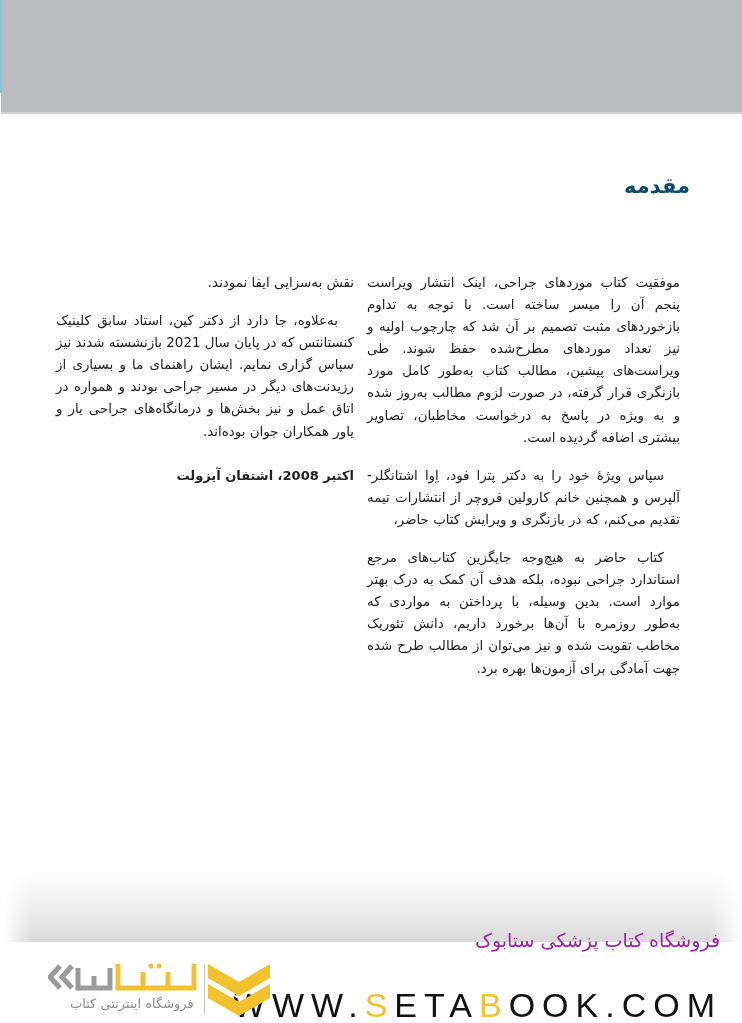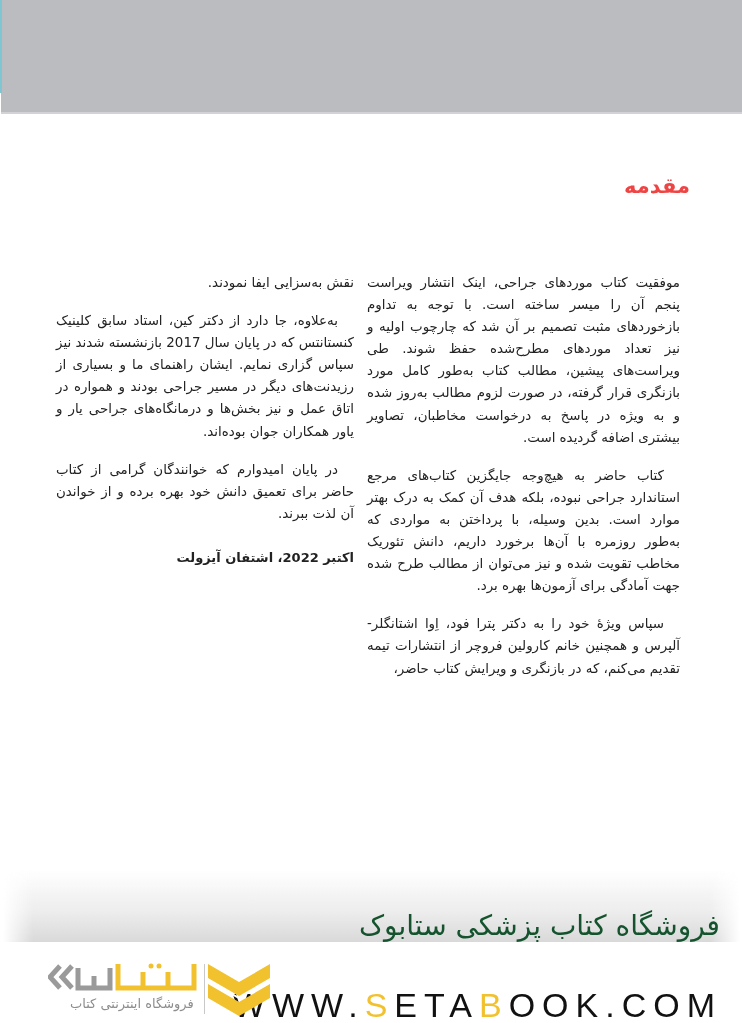--- a/index.html
+++ b/index.html
@@ -10,21 +10,21 @@
     }
     .top-band {
       position: absolute; left: 1px; top: 0; width: 741px; height: 112px;
       background: #bbbcc0; border-bottom: 2px solid #d2d3d6;
     }
     .edge-strip {
       position: absolute; left: 0; top: 0; width: 2px; height: 93px; background: #7fc6d2;
     }
     .heading {
       position: absolute; right: 52px; top: 174px;
-      color: #ef4444; font-weight: bold; font-size: 21px;
+      color: #0c4a6e; font-weight: bold; font-size: 21px;
       direction: rtl;
     }
     .column {
       position: absolute; top: 256px; direction: rtl; text-align: justify;
       text-align-last: right;
       color: #222; font-size: 13.4px; line-height: 22.1px;
     }
     .col-right { right: 46px; width: 345px; }
     .col-left  { right: 372px; width: 330px; }
     .column p { margin: 16px; }
@@ -32,22 +32,22 @@
     .signature {
       margin-top: 22px !important; font-weight: bold; font-size: 13px;
     }
     .fade-band {
       position: absolute; left: 3px; top: 870px; width: 737px; height: 72px;
       background: linear-gradient(to bottom, rgba(255,255,255,0) 0%, #ececec 60%, #d9d9d9 100%);
       -webkit-mask-image: linear-gradient(to right, transparent 0, #000 30px, #000 707px, transparent 737px);
       mask-image: linear-gradient(to right, transparent 0, #000 30px, #000 707px, transparent 737px);
     }
     .store-title {
-      position: absolute; right: 22px; top: 909px; direction: rtl;
-      font-size: 28px; color: #14532d;
+      position: absolute; right: 22px; top: 929px; direction: rtl;
+      font-size: 19px; color: #a21caf;
     }
     .store-url {
       position: absolute; right: 20px; top: 986px;
       font-family: "Liberation Sans", sans-serif; font-size: 34px; letter-spacing: 7px;
       color: #111;
     }
     .store-url .hl { color: #f2c12e; }
     .logo { position: absolute; left: 30px; top: 958px; width: 250px; height: 60px; }
     .logo-mark { position: absolute; right: 10px; top: 2px; width: 62px; height: 56px; }
     .logo-divider { position: absolute; left: 174px; top: 6px; width: 1px; height: 50px; background: #c8c8c8; }
@@ -61,29 +61,28 @@
 </head>
 <body>
 
 <div class="top-band"></div>
 <div class="edge-strip"></div>
 
 <div class="heading">مقدمه</div>
 
 <div class="column col-right">
   <p>موفقیت کتاب موردهای جراحی، اینک انتشار ویراست پنجم آن را میسر ساخته است. با توجه به تداوم بازخوردهای مثبت تصمیم بر آن شد که چارچوب اولیه و نیز تعداد موردهای مطرح‌شده حفظ شوند. طی ویراست‌های پیشین، مطالب کتاب به‌طور کامل مورد بازنگری قرار گرفته، در صورت لزوم مطالب به‌روز شده و به ویژه در پاسخ به درخواست مخاطبان، تصاویر بیشتری اضافه گردیده است.</p>
+  <p class="indent">سپاس ویژهٔ خود را به دکتر پترا فود، اِوا اشتانگلر-آلپرس و همچنین خانم کارولین فروچر از انتشارات تیمه تقدیم می‌کنم، که در بازنگری و ویرایش کتاب حاضر،</p>
   <p class="indent">کتاب حاضر به هیچ‌وجه جایگزین کتاب‌های مرجع استاندارد جراحی نبوده، بلکه هدف آن کمک به درک بهتر موارد است. بدین وسیله، با پرداختن به مواردی که به‌طور روزمره با آن‌ها برخورد داریم، دانش تئوریک مخاطب تقویت شده و نیز می‌توان از مطالب طرح شده جهت آمادگی برای آزمون‌ها بهره برد.</p>
-  <p class="indent">سپاس ویژهٔ خود را به دکتر پترا فود، اِوا اشتانگلر-آلپرس و همچنین خانم کارولین فروچر از انتشارات تیمه تقدیم می‌کنم، که در بازنگری و ویرایش کتاب حاضر،</p>
 </div>
 
 <div class="column col-left">
   <p>نقش به‌سزایی ایفا نمودند.</p>
-  <p class="indent">به‌علاوه، جا دارد از دکتر کین، استاد سابق کلینیک کنستانتس که در پایان سال 2017 بازنشسته شدند نیز سپاس گزاری نمایم. ایشان راهنمای ما و بسیاری از رزیدنت‌های دیگر در مسیر جراحی بودند و همواره در اتاق عمل و نیز بخش‌ها و درمانگاه‌های جراحی یار و یاور همکاران جوان بوده‌اند.</p>
-  <p class="indent">در پایان امیدوارم که خوانندگان گرامی از کتاب حاضر برای تعمیق دانش خود بهره برده و از خواندن آن لذت ببرند.</p>
-  <p class="signature">اکتبر 2022، اشتفان آیزولت</p>
+  <p class="indent">به‌علاوه، جا دارد از دکتر کین، استاد سابق کلینیک کنستانتس که در پایان سال 2021 بازنشسته شدند نیز سپاس گزاری نمایم. ایشان راهنمای ما و بسیاری از رزیدنت‌های دیگر در مسیر جراحی بودند و همواره در اتاق عمل و نیز بخش‌ها و درمانگاه‌های جراحی یار و یاور همکاران جوان بوده‌اند.</p>
+  <p class="signature">اکتبر 2008، اشتفان آیزولت</p>
 </div>
 
 <div class="fade-band"></div>
 
 <div class="store-title">فروشگاه کتاب پزشکی ستابوک</div>
 <div class="store-url"><span>WWW.</span><span class="hl">S</span><span>ETA</span><span class="hl">B</span><span>OOK.COM</span></div>
 
 <div class="logo">
   <svg class="logo-word" viewBox="0 0 150 34">
 

